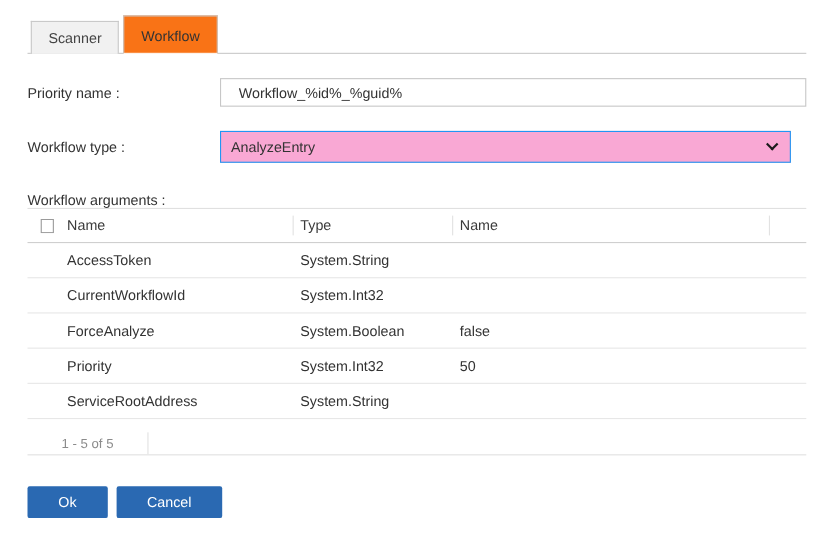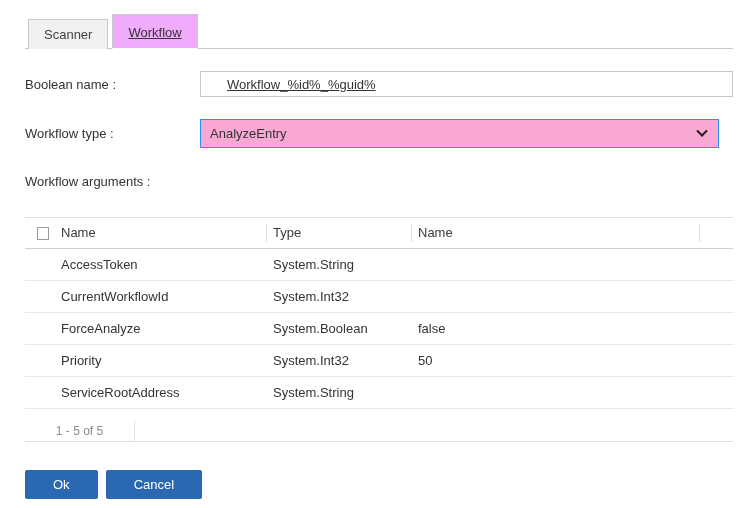--- a/index.html
+++ b/index.html
@@ -26,44 +26,42 @@
     background: #f1f1f1;
     border: 1px solid #c9c9c9;
     border-bottom: none;
     margin-right: 4px;
     margin-bottom: -1px;
     color: #444;
     cursor: pointer;
     font-size: 13px;
   }
   .tab.active {
-    background: #f0abfc;
+    background: #f97316;
     padding: 10px 15px 8px 15px;
     border-bottom: 1px solid #ffffff;
     color: #333;
-    text-decoration: underline;
   }
 
   
   .form-row {
     display: flex;
     align-items: center;
     margin-top: 22px;
   }
   .form-label { width: 175px; flex: 0 0 175px; color: #333; }
   .text-input {
     flex: 1;
     height: 26px;
     border: 1px solid #c7c7c7;
-    padding: 0 26px;
+    padding: 0 16px;
     font-family: "Liberation Sans", sans-serif;
     font-size: 13px;
     color: #333;
     outline: none;
-    text-decoration: underline;
   }
   .select {
     flex: 1;
     margin-right: 14px;
     height: 29px;
     border: 1px solid #2196f3;
     display: flex;
     align-items: center;
     justify-content: space-between;
     padding: 0 12px 0 9px;
@@ -72,21 +70,21 @@
   }
   .chev {
     width: 8px; height: 8px;
     border-right: 2px solid #1b1b1b;
     border-bottom: 2px solid #1b1b1b;
     transform: rotate(45deg) translate(-2px,-2px);
   }
   .section-label { margin-top: 26px; }
 
   
-  .table { margin-top: 28px; border-top: 1px solid #e0e0e0; }
+  .table { margin-top: 0; border-top: 1px solid #e0e0e0; }
   .thead {
     display: flex;
     align-items: center;
     height: 31px;
     border-bottom: 1px solid #cfcfcf;
     color: #3a3a3a;
   }
   .trow {
     display: flex;
     align-items: center;
@@ -144,21 +142,21 @@
 <body>
 
 <div class="page">
 
   <div class="tabbar">
     <div class="tab">Scanner</div>
     <div class="tab active">Workflow</div>
   </div>
 
   <div class="form-row">
-    <div class="form-label">Boolean name :</div>
+    <div class="form-label">Priority name :</div>
     <input class="text-input" type="text" value="Workflow_%id%_%guid%" style="">
   </div>
 
   <div class="form-row">
     <div class="form-label">Workflow type :</div>
     <div class="select">
       <span>AnalyzeEntry</span>
       <span class="chev"></span>
     </div>
   </div>

